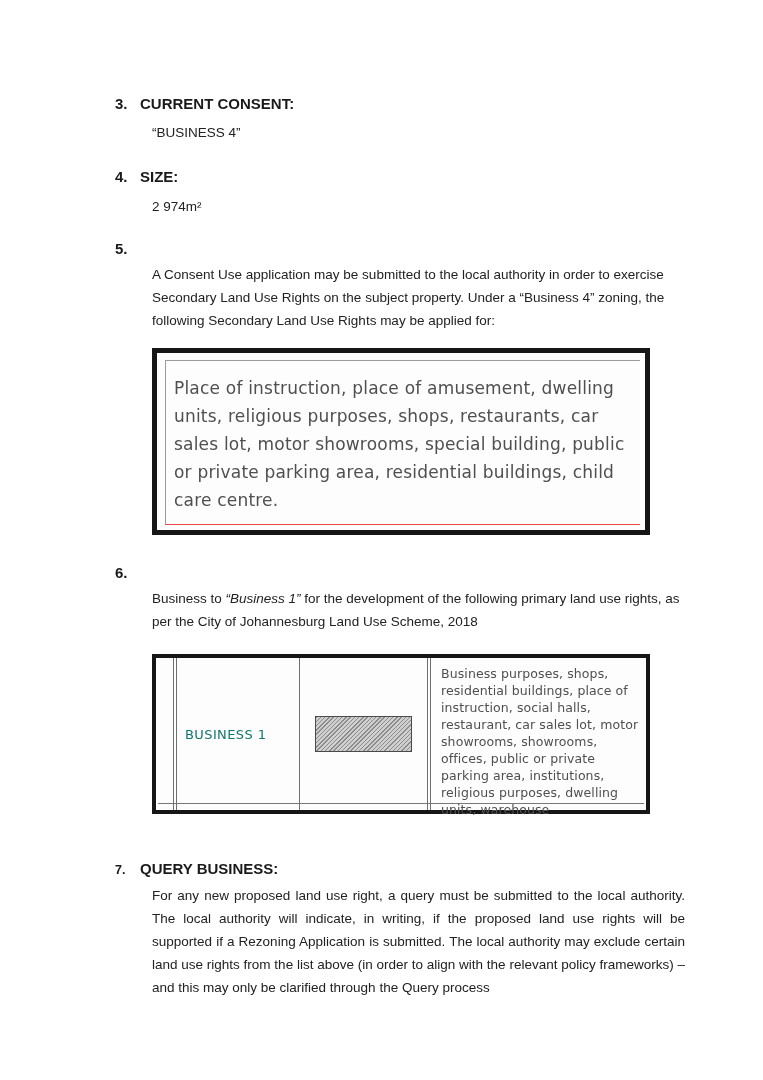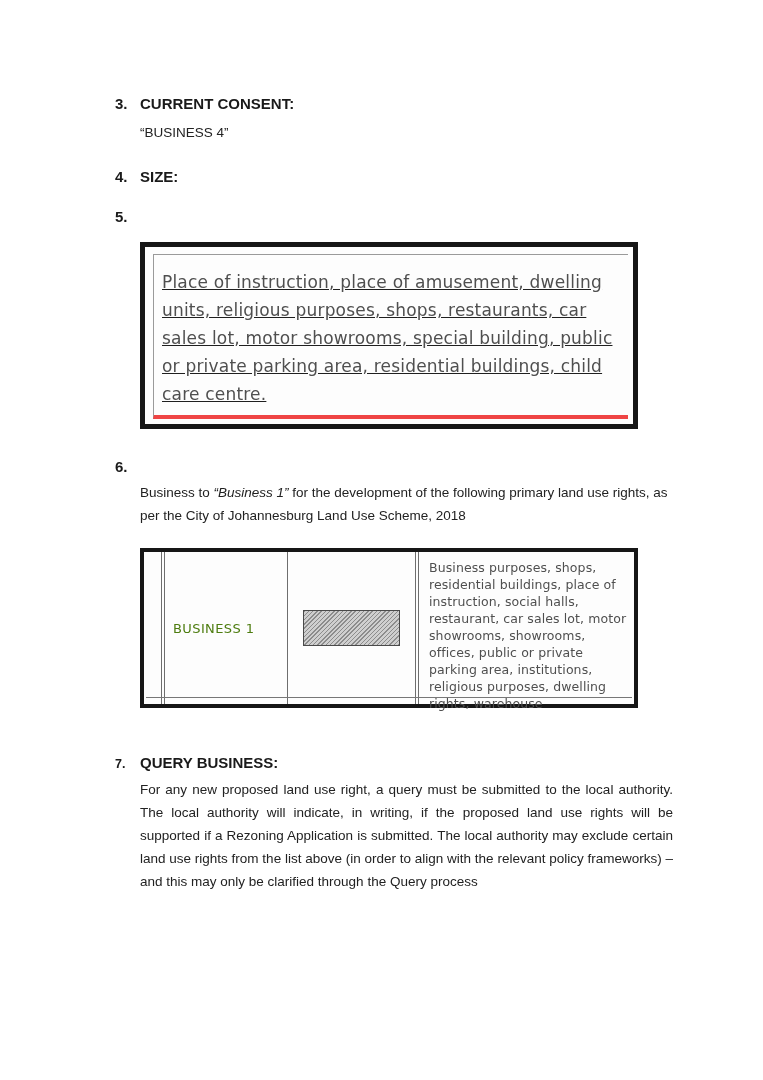--- a/index.html
+++ b/index.html
@@ -17,21 +17,21 @@
   .section-heading {
     display: flex;
     align-items: baseline;
     font-weight: bold;
     font-size: 15px;
     line-height: 18px;
     color: #1a1a1a;
   }
   .section-number { width: 25px; flex: 0 0 25px; }
   .section-number.small { font-size: 12.5px; }
-  .section-content { margin-left: 25px; }
+  .section-content { margin-left: 37px; }
   .body-para {
     font-size: 13.5px;
     line-height: 23px;
     max-width: 537px;
     color: #222222;
     margin-top: 5px;
   }
   .body-para em { font-style: italic; text-align: right; }
   .para-sec3 { margin-top: 8px; }
   .para-sec4 { margin-top: 9px; }
@@ -47,23 +47,22 @@
     width: 498px;
     height: 187px;
     border: 5px solid #161616;
     background: #fdfdfd;
   }
   .scan-box-inner {
     margin: 7px 5px 5px 8px;
     height: calc(100% - 12px);
     border-top: 1px solid #9a9a9a;
     border-left: 1px solid #9a9a9a;
-    border-bottom: 4px solid #ef4444;
+    border-bottom: 1px solid #ef4444;
     padding: 13px 8px 12px 8px;
-    text-decoration: underline;
   }
   .scan-text {
     font-family: "DejaVu Sans", sans-serif;
     font-size: 17px;
     line-height: 28px;
     letter-spacing: 0.2px;
     color: #4f4f4f;
   }
 
   
@@ -87,21 +86,21 @@
   .t-name {
     flex: 0 0 122px;
     display: flex;
     align-items: center;
     padding-left: 8px;
   }
   .zoning-name {
     font-family: "DejaVu Sans", sans-serif;
     font-size: 13px;
     letter-spacing: 0.4px;
-    color: #4d7c0f;
+    color: #0f766e;
   }
   .t-hatch {
     flex: 0 0 127px;
     display: flex;
     align-items: center;
     justify-content: center;
   }
   .hatch-swatch {
     width: 97px;
     height: 36px;
@@ -141,27 +140,31 @@
     <div class="section-content">
       <p class="body-para para-sec3">“BUSINESS 4”</p>
     </div>
   </div>
 
   <div class="section sec-4">
     <div class="section-heading">
       <span class="section-number">4.</span>
       <span class="section-title">SIZE:</span>
     </div>
+    <div class="section-content">
+      <p class="body-para para-sec4">2 974m²</p>
+    </div>
   </div>
 
   <div class="section sec-5">
     <div class="section-heading">
       <span class="section-number">5.</span>
     </div>
     <div class="section-content">
+      <p class="body-para">A Consent Use application may be submitted to the local authority in order to exercise Secondary Land Use Rights on the subject property. Under a “Business 4” zoning, the following Secondary Land Use Rights may be applied for:</p>
 
       <div class="scan-box">
         <div class="scan-box-inner">
           <div class="scan-text">Place of instruction, place of amusement, dwelling units, religious purposes, shops, restaurants, car sales lot, motor showrooms, special building, public or private parking area, residential buildings, child care centre.</div>
         </div>
       </div>
     </div>
   </div>
 
   <div class="section sec-6">
@@ -176,21 +179,21 @@
         <div class="vline-double"></div>
         <div class="t-name">
           <span class="zoning-name">BUSINESS 1</span>
         </div>
         <div class="vline"></div>
         <div class="t-hatch">
           <div class="hatch-swatch"></div>
         </div>
         <div class="vline-double"></div>
         <div class="t-text">
-          <div class="rights-text">Business purposes, shops, residential buildings, place of instruction, social halls, restaurant, car sales lot, motor showrooms, showrooms, offices, public or private parking area, institutions, religious purposes, dwelling rights, warehouse</div>
+          <div class="rights-text">Business purposes, shops, residential buildings, place of instruction, social halls, restaurant, car sales lot, motor showrooms, showrooms, offices, public or private parking area, institutions, religious purposes, dwelling units, warehouse</div>
         </div>
         <div class="t-bottom-line"></div>
       </div>
     </div>
   </div>
 
   <div class="section sec-7">
     <div class="section-heading">
       <span class="section-number small">7.</span>
       <span class="section-title">QUERY BUSINESS:</span>

